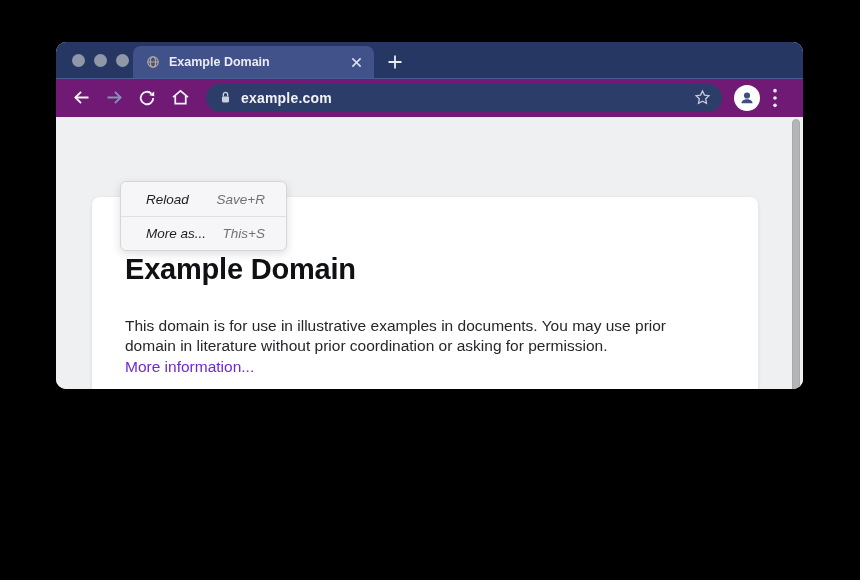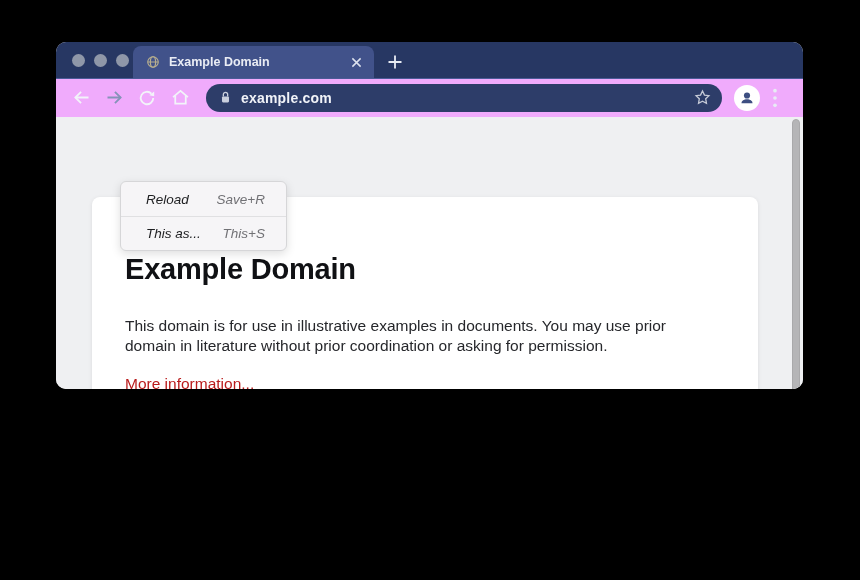--- a/index.html
+++ b/index.html
@@ -17,41 +17,41 @@
     background:#41528a; border-radius:8px 8px 0 0;
     display:flex; align-items:center; padding:0 10px 0 13px;
   }
   .tab-title { flex:1; margin-left:9px; font-size:12.5px; color:#e9ecf4; font-weight:700;
     white-space:nowrap; overflow:hidden; }
   .tab-close { width:16px; height:16px; display:flex; align-items:center; justify-content:center; }
   .newtab { position:absolute; left:329px; top:10px; width:20px; height:20px;
     display:flex; align-items:center; justify-content:center; }
   
   .toolbar {
-    height:39px; background:#f0abfc; box-shadow: inset 0 1px 0 #4a5b96;
+    height:39px; background:#701a75; box-shadow: inset 0 1px 0 #4a5b96;
     display:flex; align-items:center; padding:0 25px 0 12px;
   }
   .icon-btn { width:26px; height:26px; margin-right:7px; display:flex; align-items:center; justify-content:center; border-radius:13px; }
   .address {
     flex:1; height:28px; background:#2d3d69; border-radius:14px;
     display:flex; align-items:center; padding:0 10px 0 13px; margin:0 12px 0 6px;
   }
   .url { flex:1; margin-left:9px; font-size:14px; color:#f1f3f8; font-weight:700; letter-spacing:.2px; }
   .avatar { width:26px; height:26px; border-radius:50%; background:#fff;
     display:flex; align-items:center; justify-content:center; margin-right:12px; }
   
   .content { position:relative; height:390px; background:#eff0f2; }
   .card {
     position:absolute; left:36px; top:80px; width:666px; height:237px;
     background:#fff; border-radius:8px; box-shadow:0 1px 4px rgba(0,0,0,.09);
     padding:56px 40px 0 33px;
   }
   .card h1 { font-size:29px; letter-spacing:-.2px; color:#101114; font-weight:700; }
   .card p { margin-top:30px; width:586px; font-size:15.5px; line-height:20px; color:#26272b; }
-  .card a { display:inline-block; margin-top:19px; font-size:15.5px; color:#b91c1c; text-decoration:none; }
+  .card a { display:inline-block; margin-top:2px; font-size:15.5px; color:#6d28d9; text-decoration:none; }
   .scroll-thumb {
     position:absolute; right:3px; top:2px; width:8px; height:372px;
     background:#b5b5b7; border-radius:4px; border:1px solid #a9a9ab;
   }
   
   .context-menu {
     position:absolute; left:64px; top:64px; width:167px;
     background:#f6f5f7; border:1px solid #d6d6d8; border-radius:6px;
     box-shadow:0 3px 10px rgba(0,0,0,.13);
     font-style:italic;
@@ -164,19 +164,19 @@
     </div>
 
     <div class="scroll-thumb"></div>
 
     <div class="context-menu">
       <div class="menu-row">
         <span class="menu-label">Reload</span>
         <span class="menu-shortcut">Save+R</span>
       </div>
       <div class="menu-row">
-        <span class="menu-label">This as...</span>
+        <span class="menu-label">More as...</span>
         <span class="menu-shortcut">This+S</span>
       </div>
     </div>
 
   </div>
 </div>
 
 </body></html>

